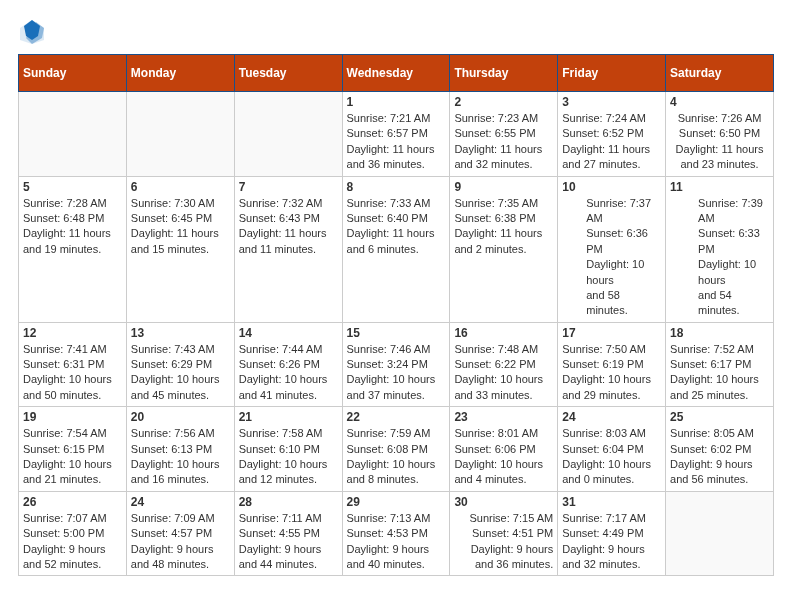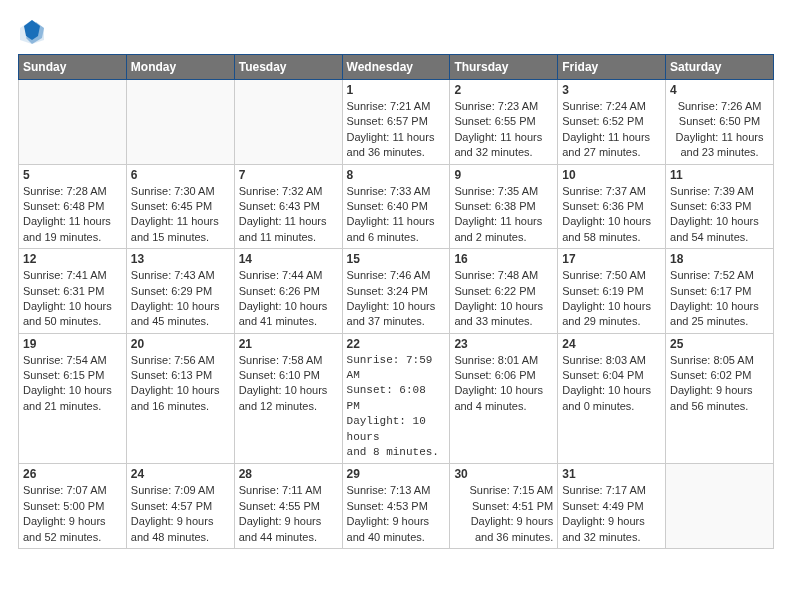--- a/index.html
+++ b/index.html
@@ -57,25 +57,25 @@
     .subtitle {
       font-size: 14px;
       color: #555;
     }
     .calendar {
       width: 100%;
       border-collapse: collapse;
       border: 1px solid #ccc;
     }
     .calendar th {
-      background: #737373;
+      background: #c2410c;
       color: #fff;
       font-size: 12px;
       font-weight: bold;
-      padding: 5px 4px;
+      padding: 11px 4px;
       text-align: left;
       border: 1px solid #1a4f8a;
     }
     .calendar td {
       width: calc(100% / 7);
       vertical-align: top;
       border: 1px solid #ccc;
       padding: 3px 4px;
       font-size: 9.5px;
       color: #333;
@@ -196,28 +196,28 @@
           </td>
           <td>
             <span class="day-num">9</span>
             <div class="day-info" style="white-space: pre-line;">Sunrise: 7:35 AM
 Sunset: 6:38 PM
 Daylight: 11 hours
 and 2 minutes.</div>
           </td>
           <td>
             <span class="day-num">10</span>
-            <div class="day-info" style="white-space: pre-line;">Sunrise: 7:37 AM
+            <div class="day-info" style="white-space: pre-line; margin-left: 24px;">Sunrise: 7:37 AM
 Sunset: 6:36 PM
 Daylight: 10 hours
 and 58 minutes.</div>
           </td>
           <td>
             <span class="day-num">11</span>
-            <div class="day-info" style="white-space: pre-line;">Sunrise: 7:39 AM
+            <div class="day-info" style="white-space: pre-line; margin-left: 28px;">Sunrise: 7:39 AM
 Sunset: 6:33 PM
 Daylight: 10 hours
 and 54 minutes.</div>
           </td>
         </tr>
         <tr>
           <td>
             <span class="day-num">12</span>
             <div class="day-info" style="white-space: pre-line;">Sunrise: 7:41 AM
 Sunset: 6:31 PM
@@ -284,21 +284,21 @@
           </td>
           <td>
             <span class="day-num">21</span>
             <div class="day-info" style="white-space: pre-line;">Sunrise: 7:58 AM
 Sunset: 6:10 PM
 Daylight: 10 hours
 and 12 minutes.</div>
           </td>
           <td>
             <span class="day-num">22</span>
-            <div class="day-info" style="white-space: pre-line; font-family: Liberation Mono, monospace;">Sunrise: 7:59 AM
+            <div class="day-info" style="white-space: pre-line;">Sunrise: 7:59 AM
 Sunset: 6:08 PM
 Daylight: 10 hours
 and 8 minutes.</div>
           </td>
           <td>
             <span class="day-num">23</span>
             <div class="day-info" style="white-space: pre-line;">Sunrise: 8:01 AM
 Sunset: 6:06 PM
 Daylight: 10 hours
 and 4 minutes.</div>

